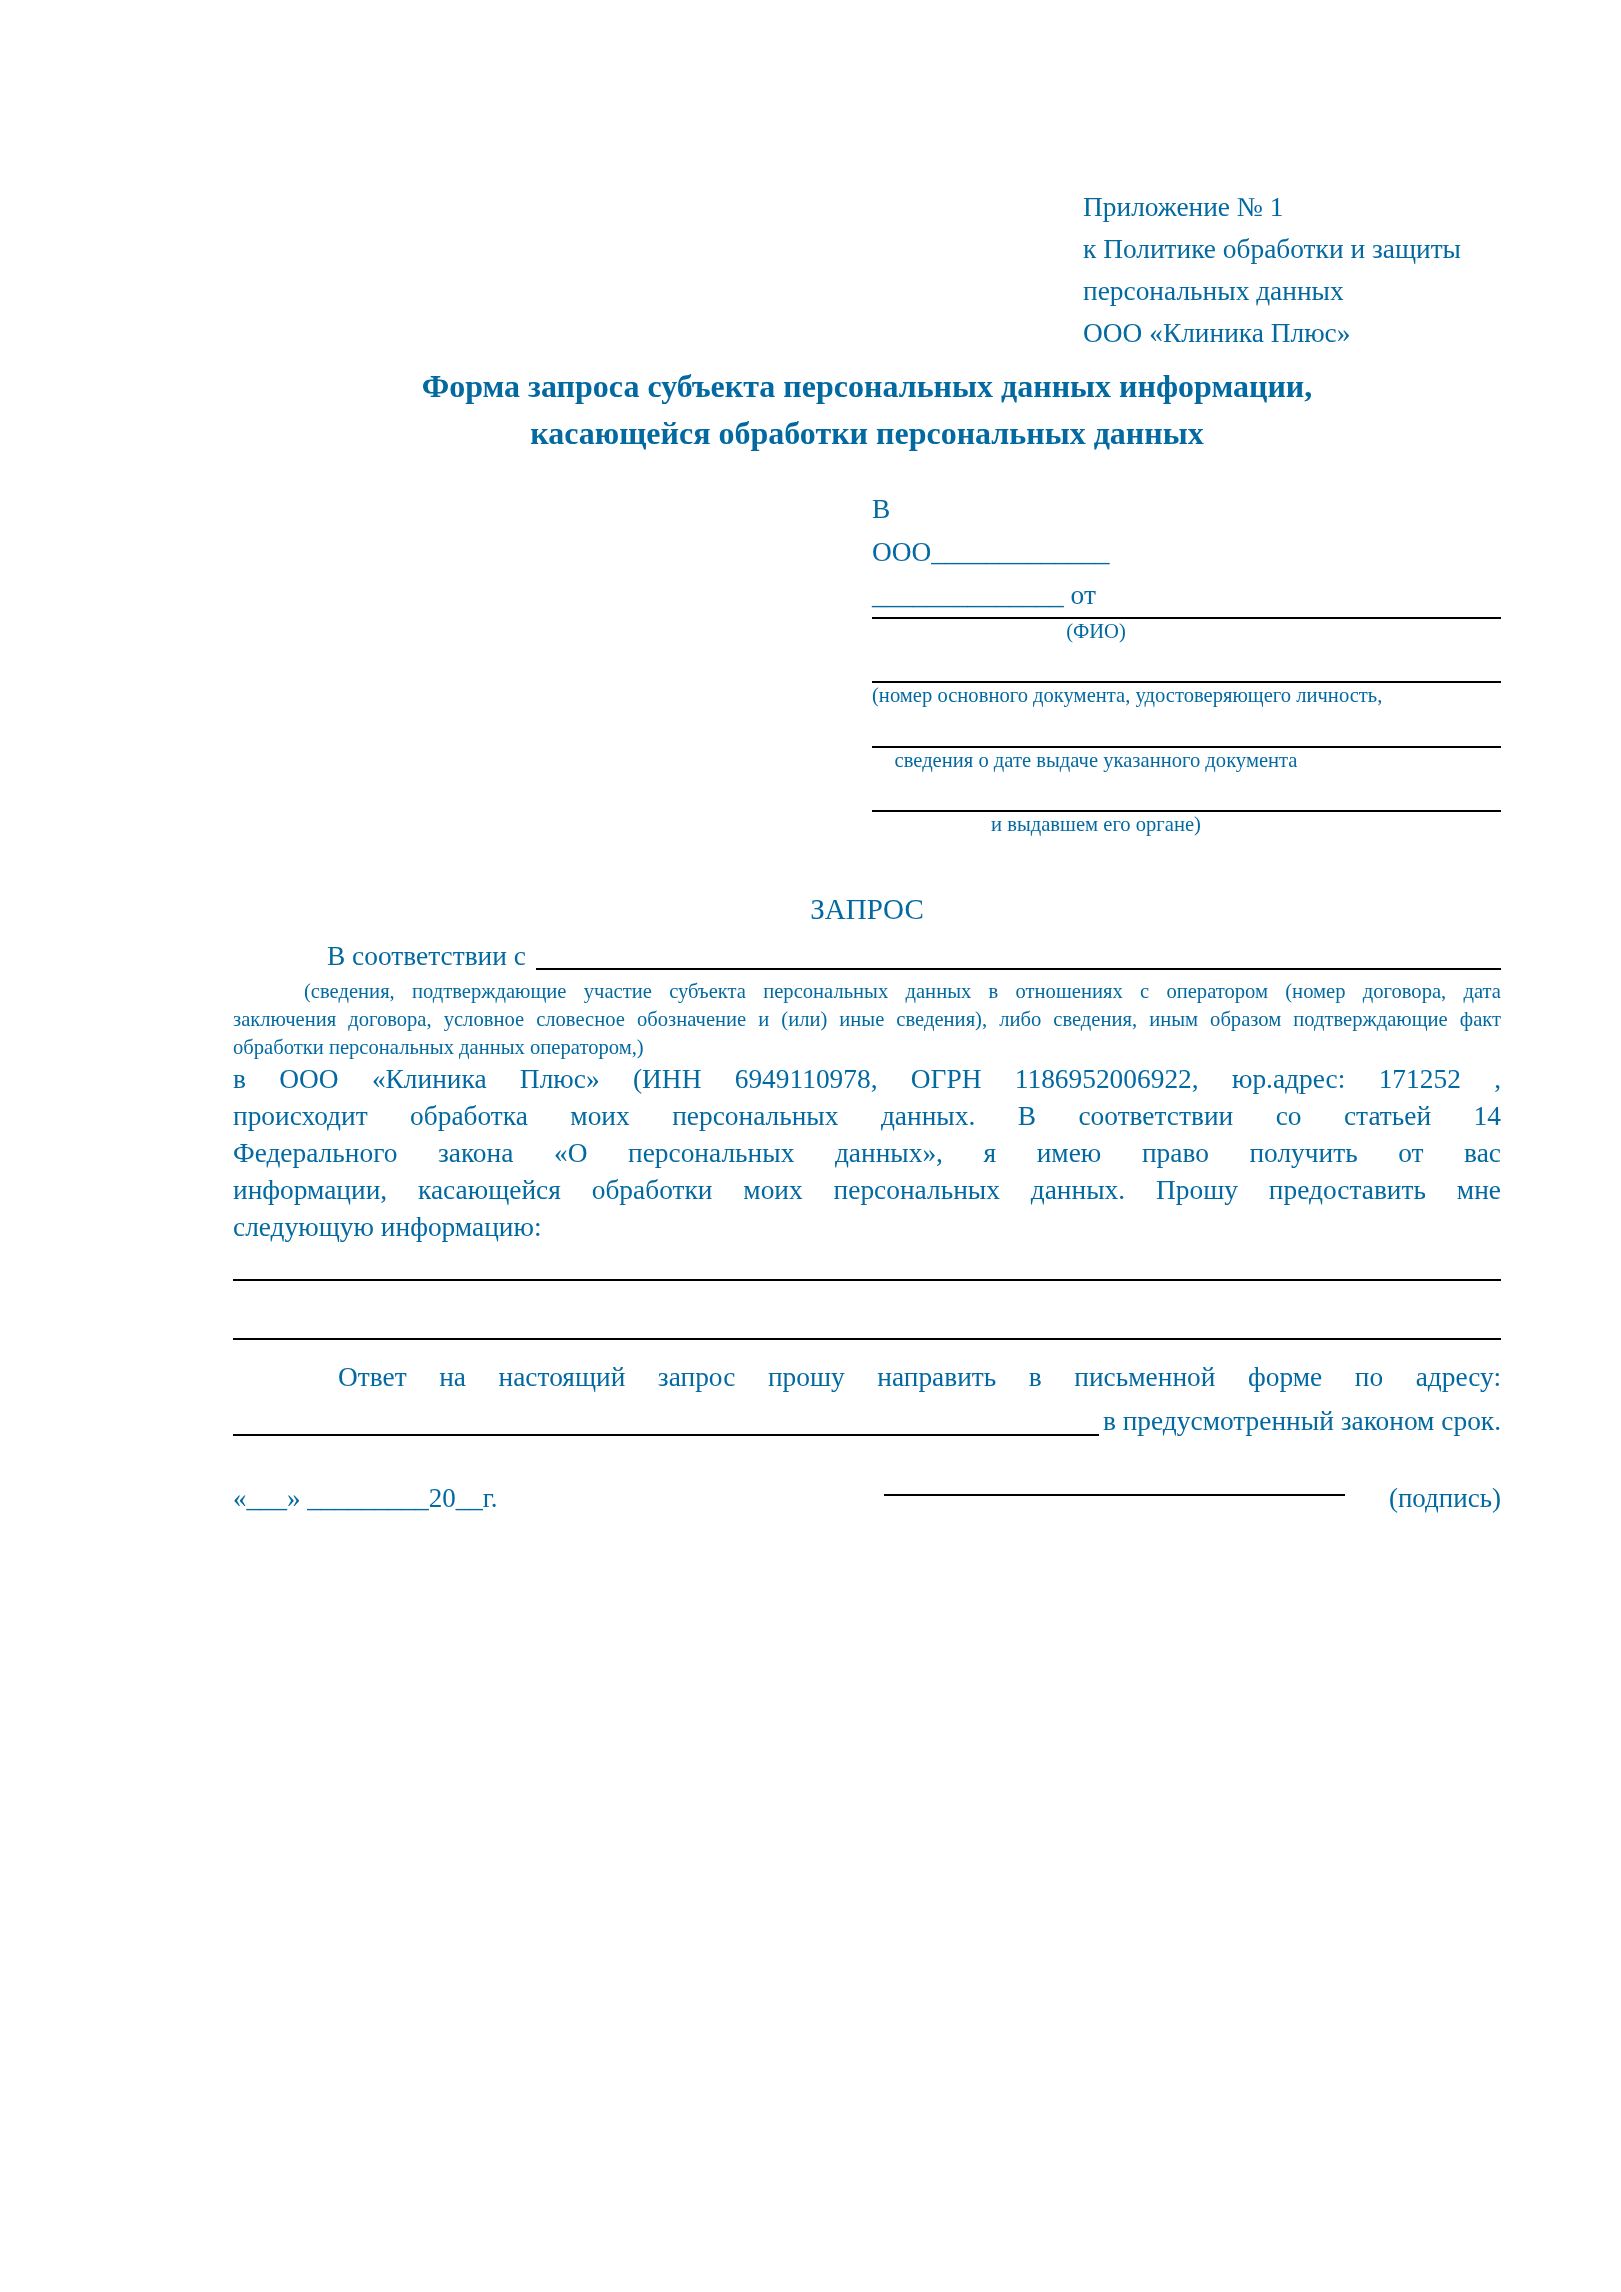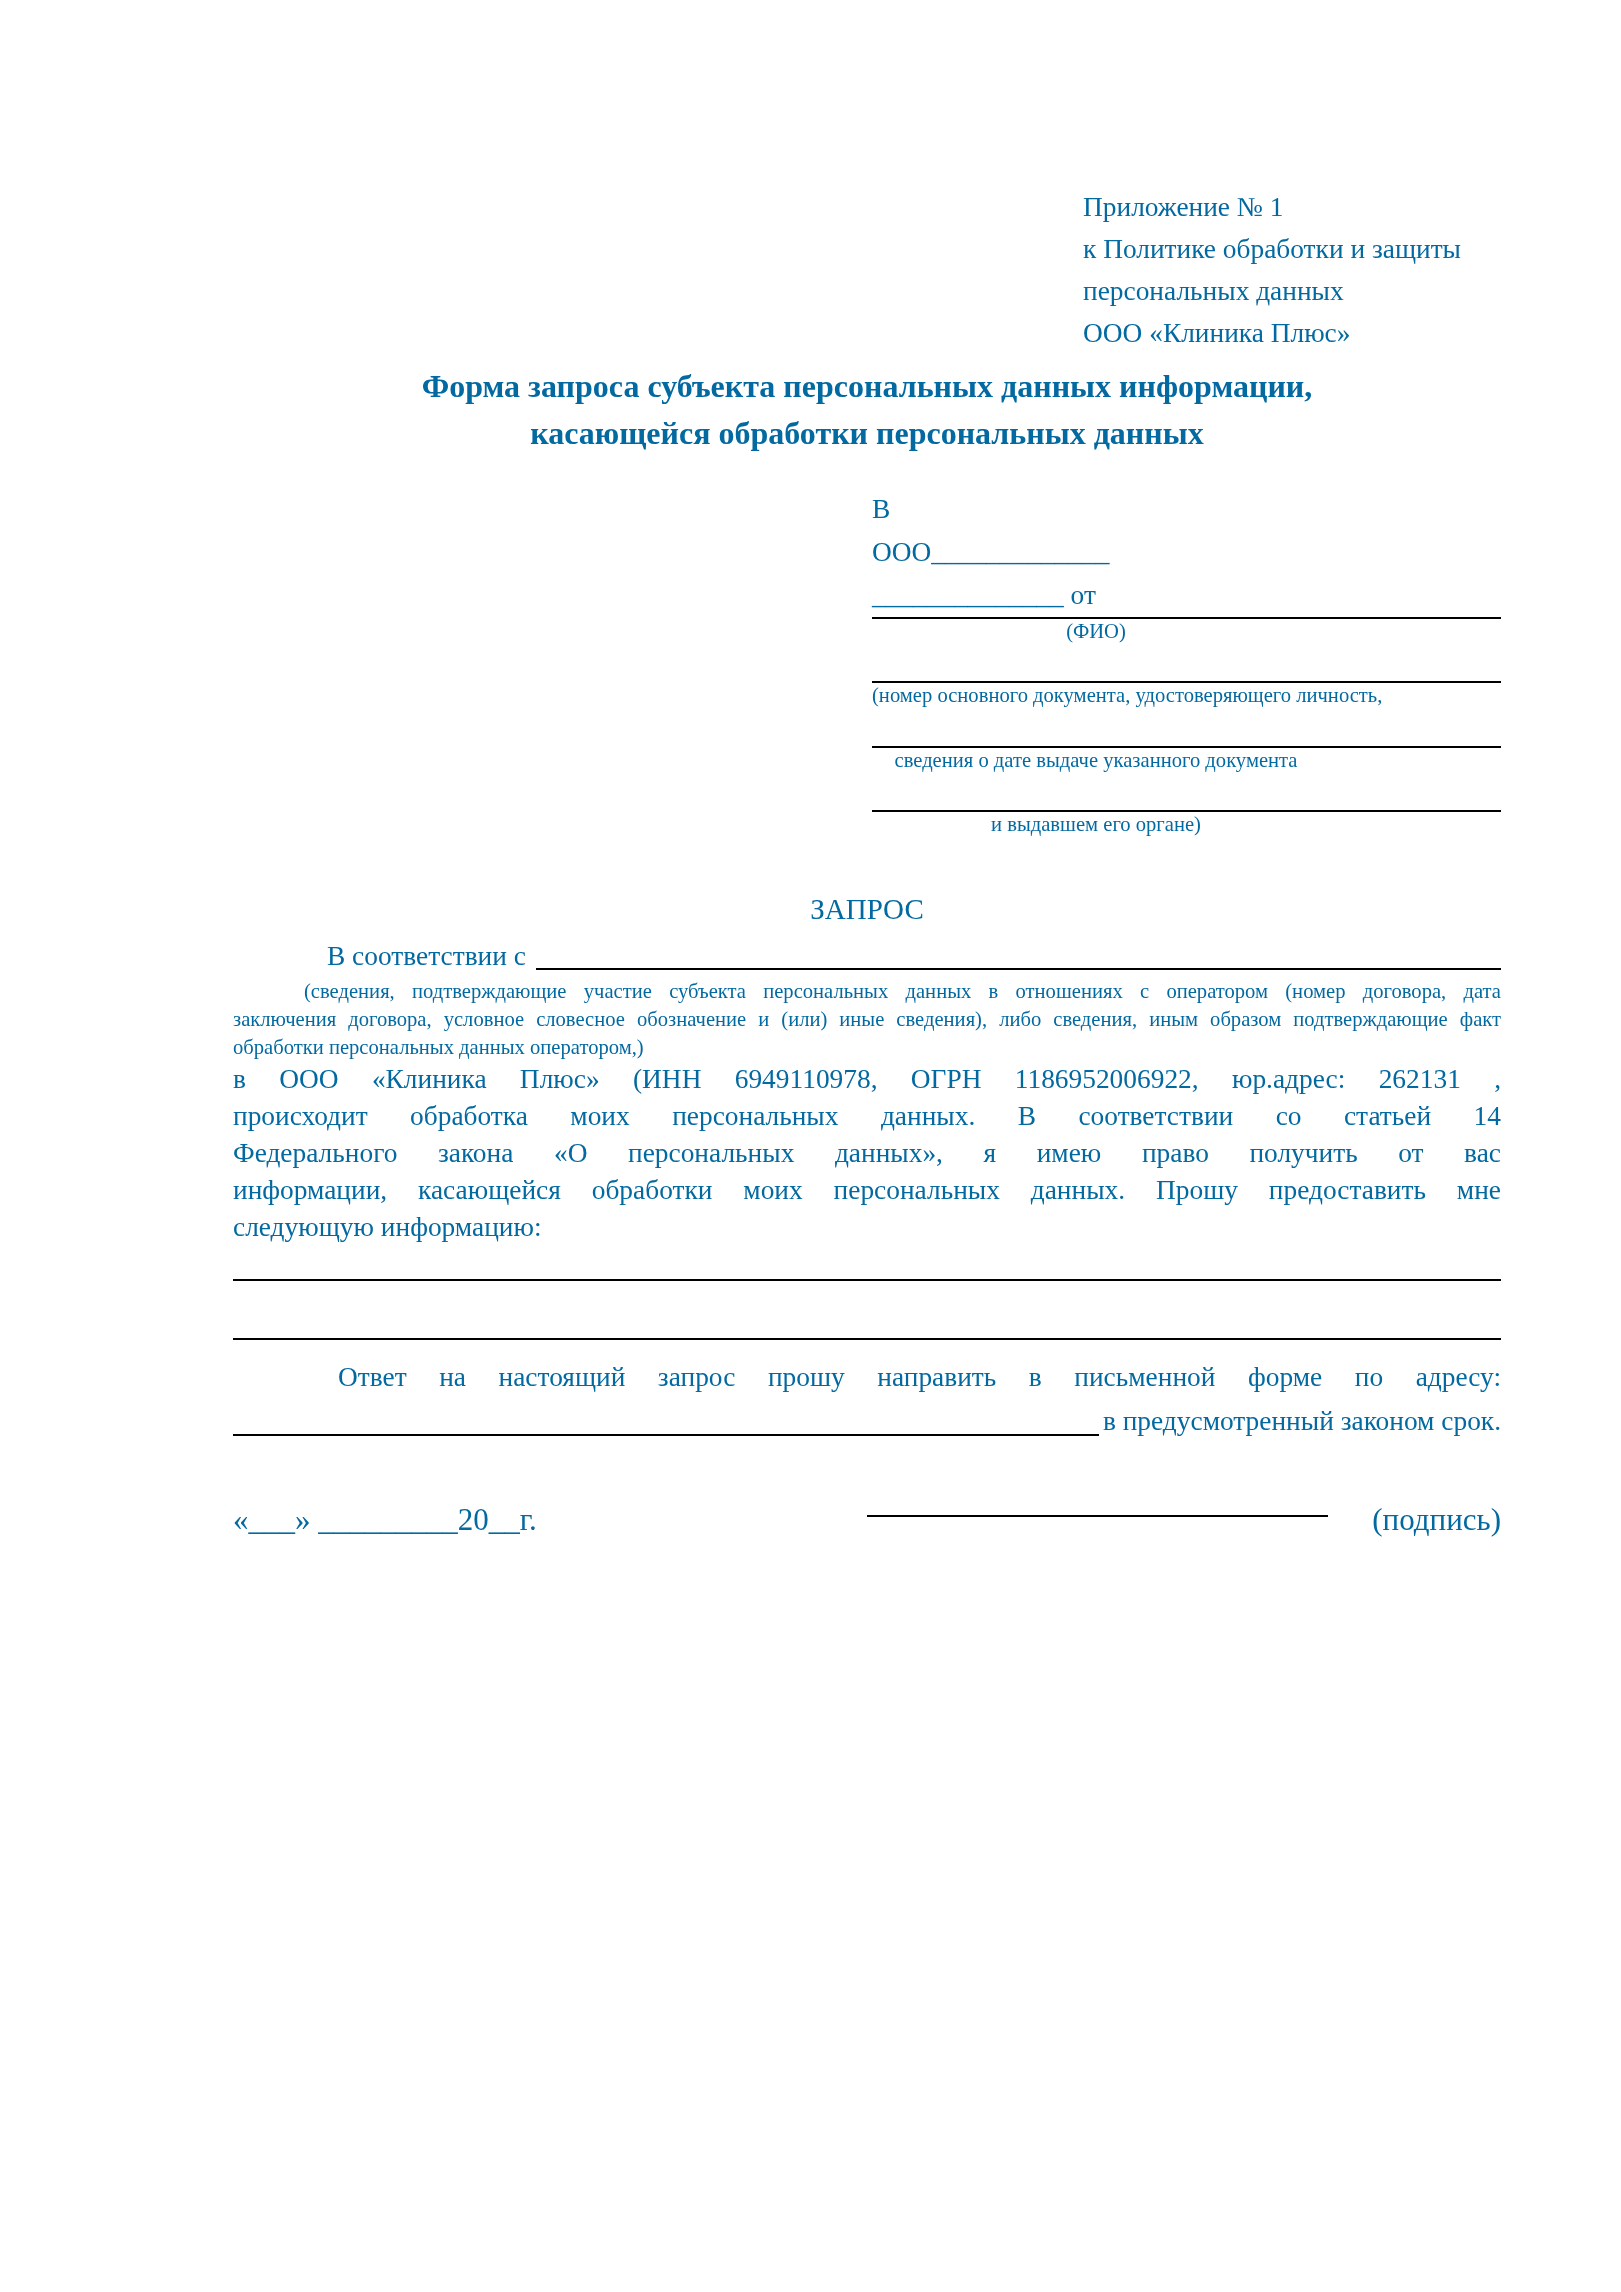--- a/index.html
+++ b/index.html
@@ -123,25 +123,25 @@
   }
   .reply-line2 {
     display: flex;
     align-items: flex-end;
     text-align: right;
   }
   .reply-line2 .rule-fill { margin-left: 0; margin-right: 3.9px; }
   .reply-line2 .suffix { white-space: nowrap; }
 
   .bottom-row {
-    margin-top: 58px;
+    margin-top: 37px;
     display: flex;
     justify-content: space-between;
     align-items: flex-end;
-    font-size: 31px;
+    font-size: 27px;
     line-height: 37px;
   }
   .date-field { white-space: nowrap; }
   .sign-group {
     display: flex;
     align-items: center;
     gap: 44px;
   }
   .sign-rule {
     width: 461px;
@@ -193,21 +193,21 @@
       <span class="rule-fill"></span>
     </div>
 
     <div class="smallprint">
       <div class="sp-line first">(сведения, подтверждающие участие субъекта персональных данных в отношениях с оператором (номер договора, дата</div>
       <div class="sp-line">заключения договора, условное словесное обозначение и (или) иные сведения), либо сведения, иным образом подтверждающие факт</div>
       <div class="sp-line last">обработки персональных данных оператором,)</div>
     </div>
 
     <div class="body-par">
-      <div class="body-line">в ООО «Клиника Плюс» (ИНН 6949110978, ОГРН 1186952006922, юр.адрес: 262131 ,</div>
+      <div class="body-line">в ООО «Клиника Плюс» (ИНН 6949110978, ОГРН 1186952006922, юр.адрес: 171252 ,</div>
       <div class="body-line">происходит обработка моих персональных данных. В соответствии со статьей 14</div>
       <div class="body-line">Федерального закона «О персональных данных», я имею право получить от вас</div>
       <div class="body-line">информации, касающейся обработки моих персональных данных. Прошу предоставить мне</div>
       <div class="body-line last">следующую информацию:</div>
     </div>
 
     <div class="writein w1"></div>
     <div class="writein w2"></div>
 
     <div class="reply-par">

